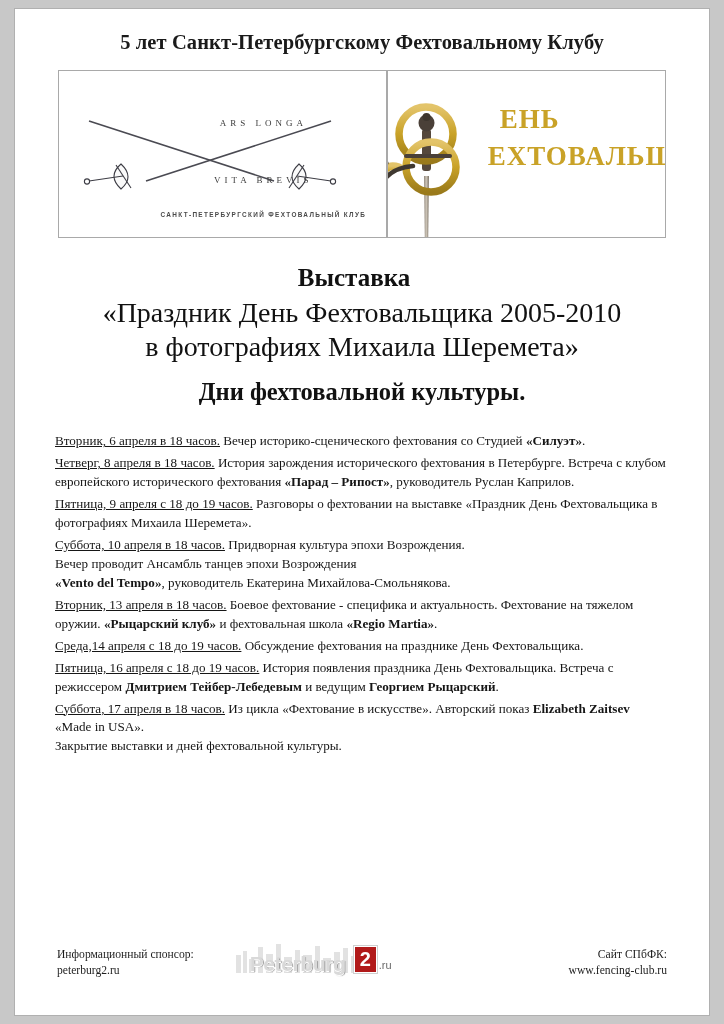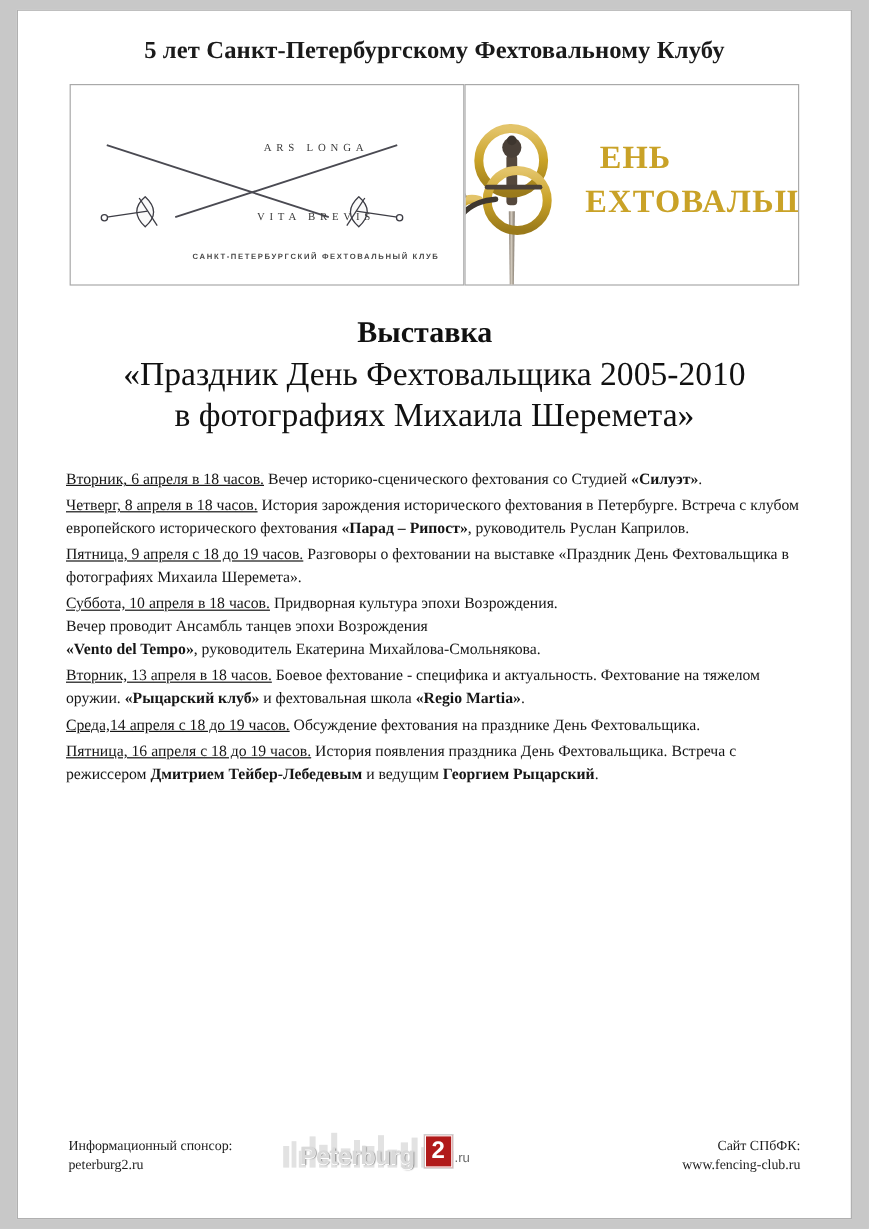--- a/index.html
+++ b/index.html
@@ -56,21 +56,20 @@
   }
   
   .rapier-wrap { position:absolute; left:0; top:0; width:100%; height:100%; }
   .day-text {
     position: absolute;
     font-family: "Liberation Serif", serif;
     font-weight: bold;
     color: #c9a227;
     line-height: 1;
     white-space: nowrap;
-    margin-top: 12px;
   }
   .day-text.l1 { left: 112px; top: 35px; font-size: 27px; letter-spacing: 1px; }
   .day-text.l2 { left: 100px; top: 72px; font-size: 27px; letter-spacing: 1px; }
 
   
   .h-exhibition {
     text-align: center; font-weight: bold; font-size: 25px;
     color: #111; margin: 26px 16px 4px 0;
   }
   .h-main {
@@ -211,29 +210,31 @@
     </div>
   </div>
 
   <div class="h-exhibition">Выставка</div>
 
   <div class="h-main">
     <div>«Праздник День Фехтовальщика 2005-2010</div>
     <div>в фотографиях Михаила Шеремета»</div>
   </div>
 
+  <div class="h-days">Дни фехтовальной культуры.</div>
 
   <div class="schedule" id="schedule">
       <div class="entry"><span class="when">Вторник, 6 апреля в 18 часов.</span><span> Вечер историко-сценического фехтования со Студией </span><span style="font-weight: bold;">«Силуэт»</span><span>.</span></div>
       <div class="entry"><span class="when">Четверг, 8 апреля в 18 часов.</span><span> История зарождения исторического фехтования в Петербурге. Встреча с клубом европейского исторического фехтования </span><span style="font-weight: bold;">«Парад – Рипост»</span><span>, руководитель Руслан Каприлов.</span></div>
       <div class="entry"><span class="when">Пятница, 9 апреля с 18 до 19 часов.</span><span> Разговоры о фехтовании на выставке «Праздник День Фехтовальщика в фотографиях Михаила Шеремета».</span></div>
       <div class="entry"><span class="when">Суббота, 10 апреля в 18 часов.</span><span> Придворная культура эпохи Возрождения.</span><span><br>Вечер проводит Ансамбль танцев эпохи Возрождения<br></span><span style="font-weight: bold;">«Vento del Tempo»</span><span>, руководитель Екатерина Михайлова-Смольнякова.</span></div>
       <div class="entry"><span class="when">Вторник, 13 апреля в 18 часов.</span><span> Боевое фехтование - специфика и актуальность. Фехтование на тяжелом оружии. </span><span style="font-weight: bold;">«Рыцарский клуб»</span><span> и фехтовальная школа </span><span style="font-weight: bold;">«Regio Martia»</span><span>.</span></div>
       <div class="entry"><span class="when">Среда,14 апреля с 18 до 19 часов.</span><span> Обсуждение фехтования на празднике День Фехтовальщика.</span></div>
       <div class="entry"><span class="when">Пятница, 16 апреля с 18 до 19 часов.</span><span> История появления праздника День Фехтовальщика. Встреча с режиссером </span><span style="font-weight: bold;">Дмитрием Тейбер-Лебедевым</span><span> и ведущим </span><span style="font-weight: bold;">Георгием Рыцарский</span><span>.</span></div>
+      <div class="entry"><span class="when">Суббота, 17 апреля в 18 часов.</span><span> Из цикла «Фехтование в искусстве». Авторский показ </span><span style="font-weight: bold;">Elizabeth Zaitsev</span><span> «Made in USA».</span><span><br>Закрытие выставки и дней фехтовальной культуры.</span></div>
     </div>
 
   <div class="footer">
     <div class="footer-left">
       <div class="sponsor-text">
         <div>Информационный спонсор:</div>
         <div>peterburg2.ru</div>
       </div>
       <div class="p2logo">
         <svg width="165" height="44" viewBox="0 0 165 44" xmlns="http://www.w3.org/2000/svg" style="position:absolute;left:0;top:0">

